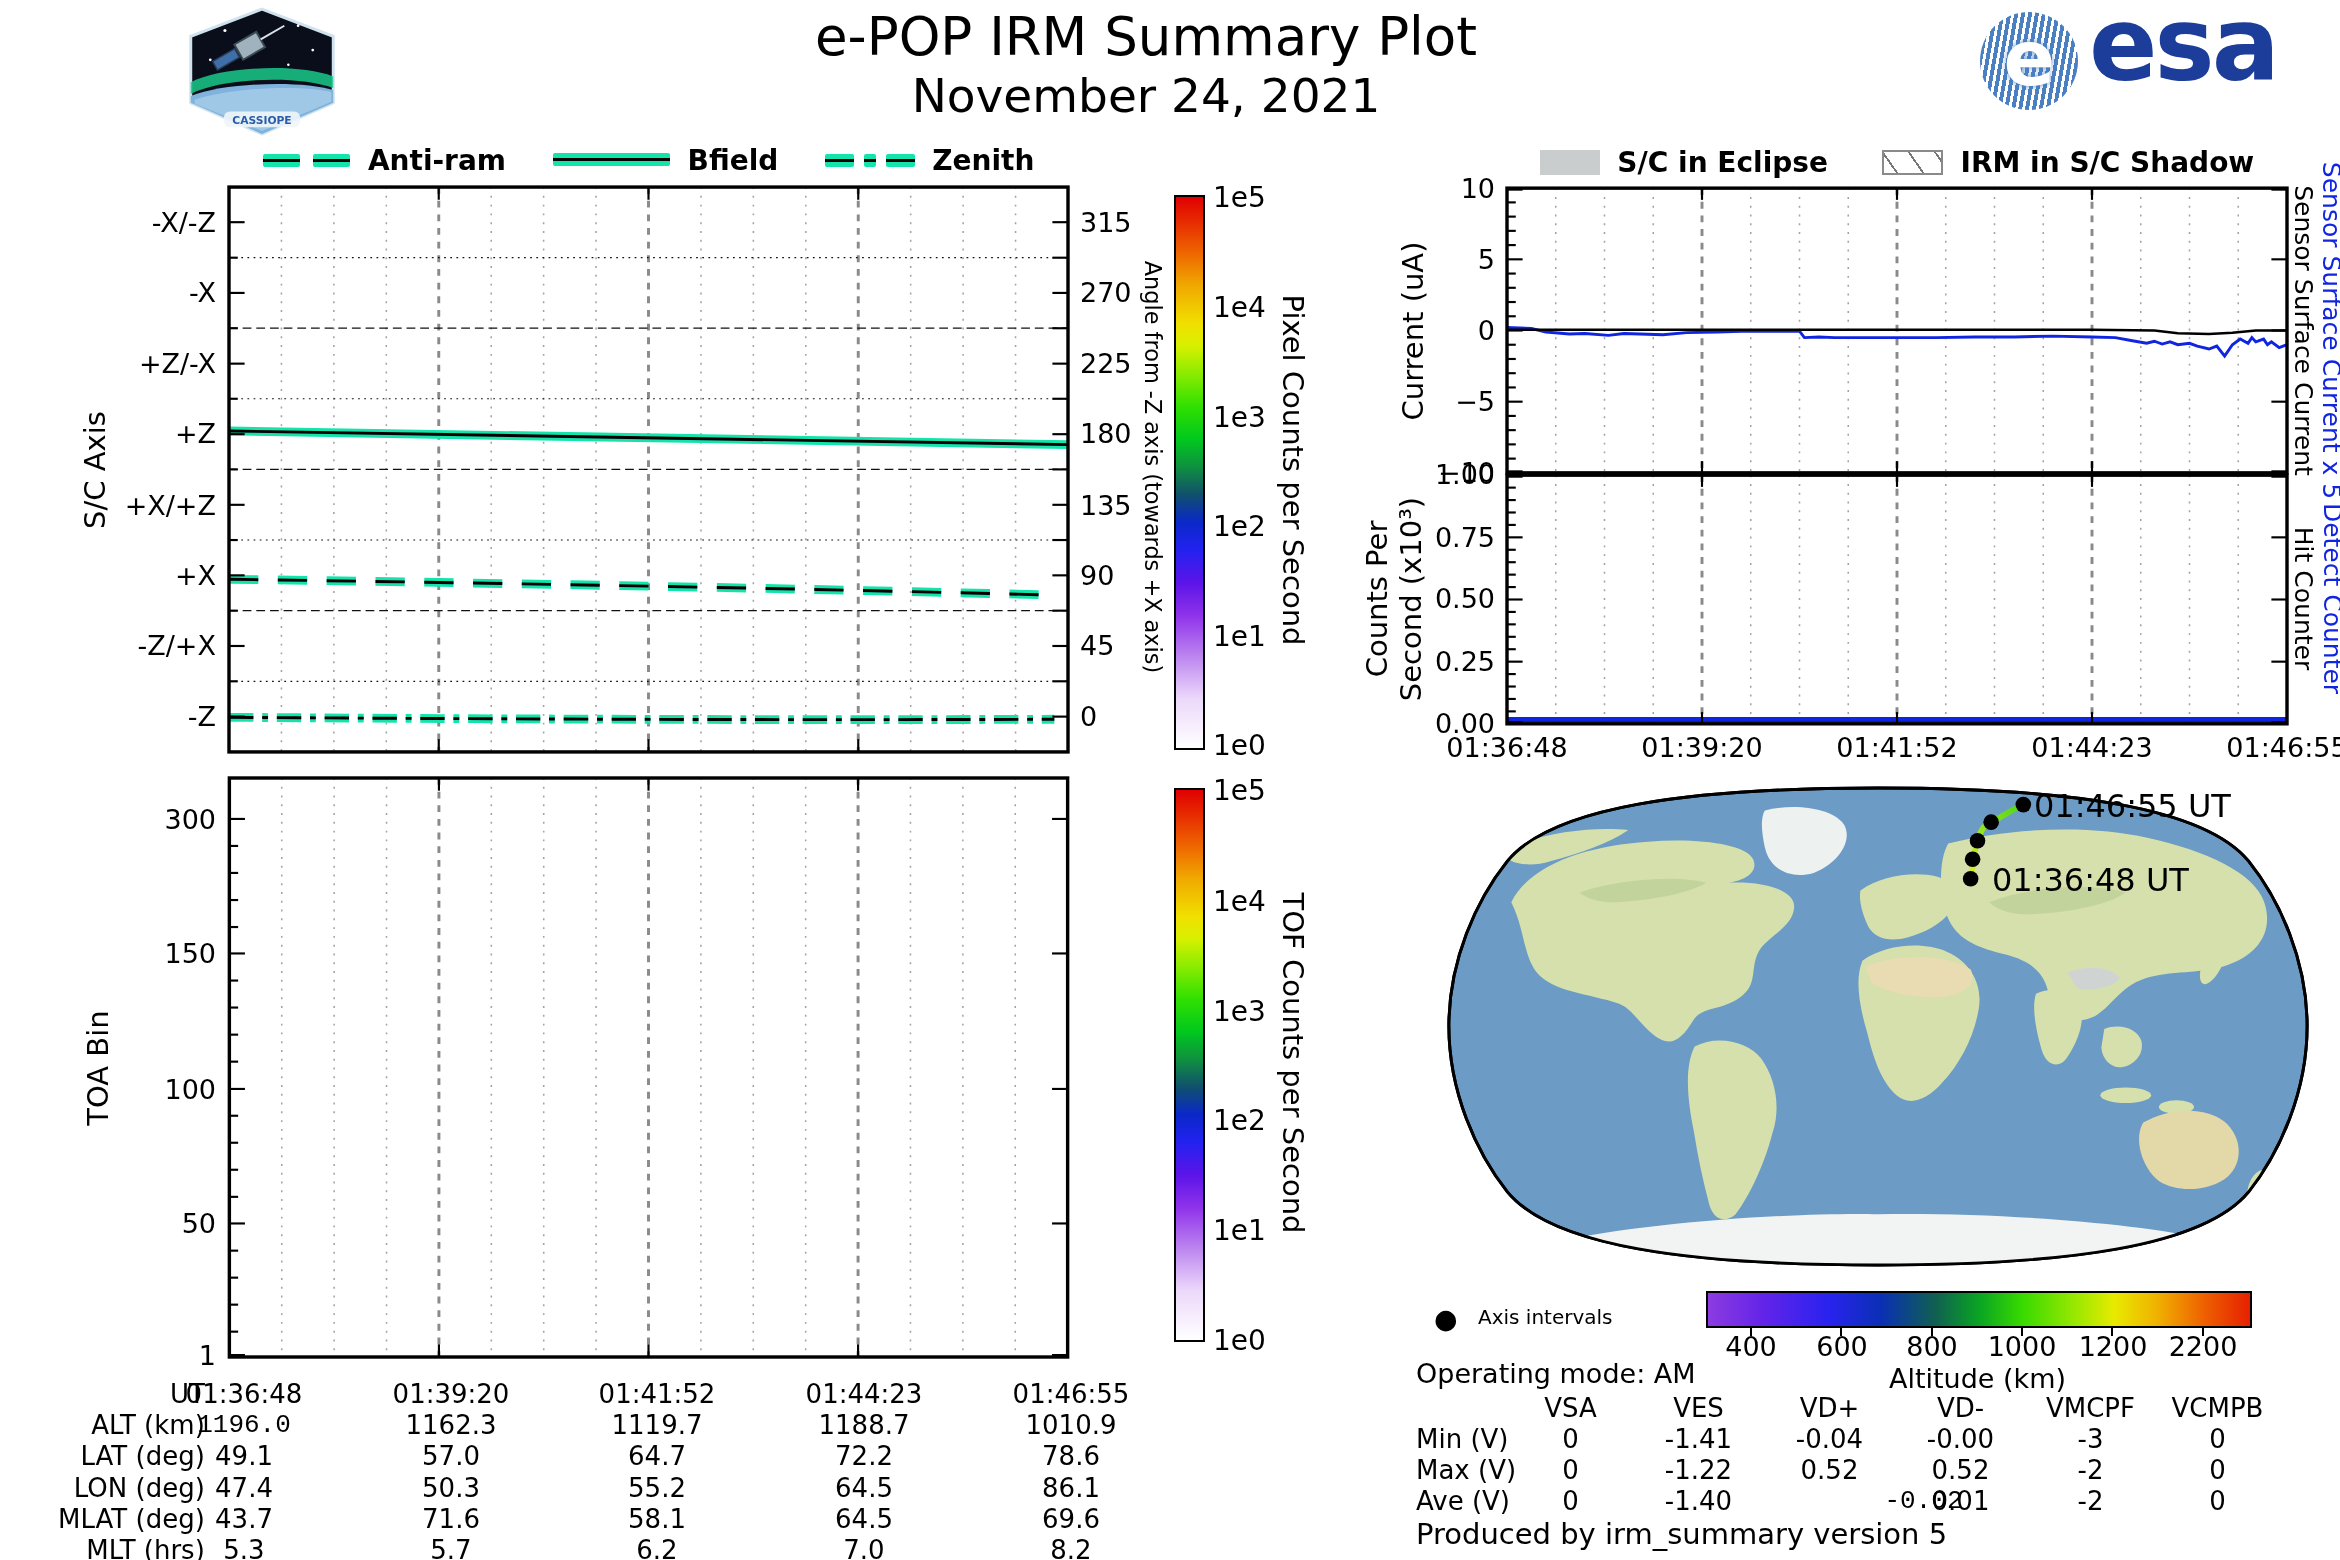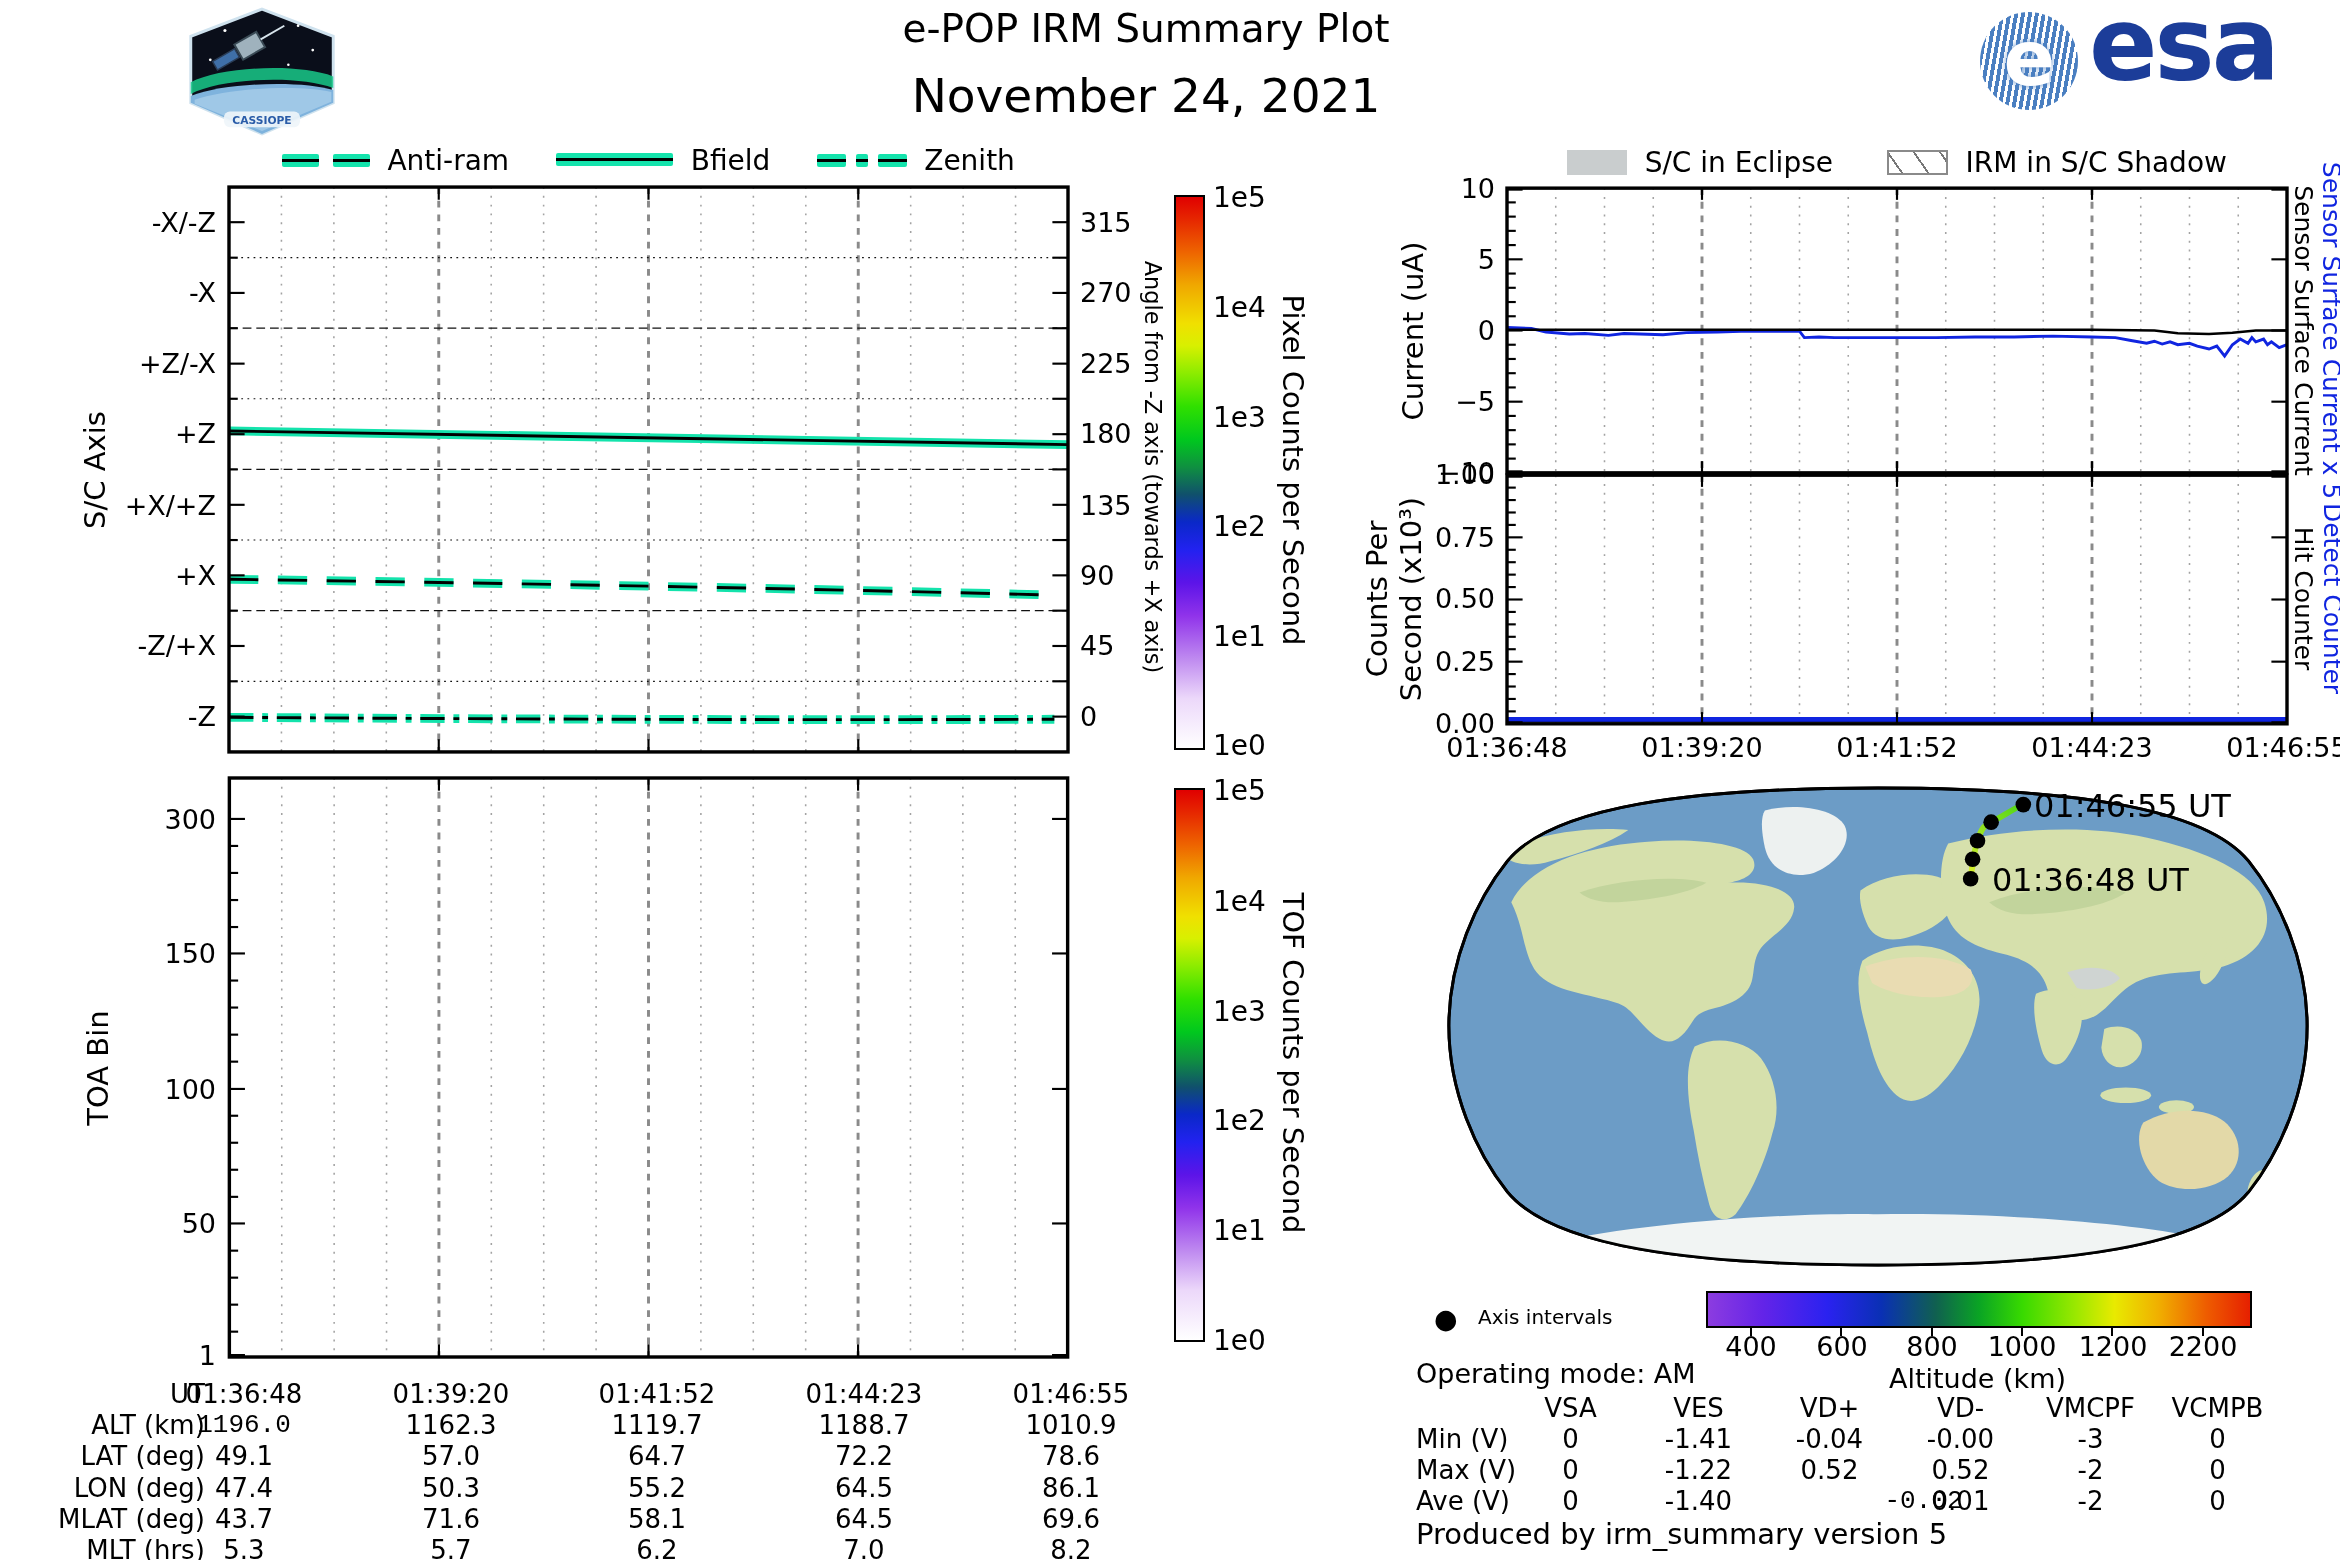--- a/index.html
+++ b/index.html
@@ -7,21 +7,21 @@
        font-family:"DejaVu Sans","Liberation Sans",sans-serif;color:#000;}
   .abs{position:absolute;}
   .ctr{text-align:center;}
   .rgt{text-align:right;}
   .tick{font-size:27px;line-height:29px;}
   .cbl{font-size:28px;line-height:29px;}
   .rot90{transform:rotate(90deg);}
   .rotm90{transform:rotate(-90deg);}
   .axlab{font-size:29px;}
   .blue{color:#1025e0;}
-  .legend-row{display:flex;align-items:center;justify-content:center;}
+  .legend-row{display:flex;align-items:center;justify-content:center;font-weight:bold;}
   .leg-item{display:flex;align-items:center;gap:17.6px;}
   .leg-label{font-size:28px;}
   .seg{display:inline-block;height:12.7px;background:#14e3ac;position:relative;border-radius:2px;}
   .seg::after{content:"";position:absolute;left:0;right:0;top:4.9px;height:2.9px;background:#000;}
   .graybox{width:60px;height:25px;background:#c9cdce;display:inline-block;}
   .hatchbox{width:57px;height:21.5px;display:inline-block;border:2px solid #8a8a8a;background:
     repeating-linear-gradient(55deg,#ffffff 0 9.8px,#777 9.8px 11.7px,#ffffff 11.7px 21.5px);}
   .cb{border:2px solid #000;}
   .cb-pixel{background:linear-gradient(to top,#ffffff 0%,#ecd8fa 9%,#c08cf0 16%,#9033ea 24%,#5c14e8 30%,#2222f0 36%,#0a28c8 41%,#10506c 46%,#0f9040 51%,#00c81e 56%,#30e000 62%,#8cec00 68%,#d8f000 73%,#f0e000 77%,#f0a800 84%,#ee6400 90%,#e62600 96%,#e00000 100%);}
   .cb-alt{background:linear-gradient(to right,#8c3ce0 0%,#6424e8 10%,#2a22f0 22%,#0a30b4 32%,#106050 42%,#0aa424 50%,#38da00 58%,#9ce800 68%,#e8ea00 75%,#f0b000 83%,#ee5c00 92%,#e62000 100%);}
@@ -47,21 +47,21 @@
   <path d="M14,96 C50,84 120,80 154,88 L154,98 L83,128 L14,100 Z" fill="#a8cdea" opacity="0.8"></path>
   <g transform="rotate(-30 70 42)">
     <rect x="58" y="32" width="26" height="18" fill="#9fb2bd" stroke="#3a4a55" stroke-width="2"></rect>
     <rect x="30" y="36" width="26" height="10" fill="#3f6fa8" stroke="#2a3c55" stroke-width="1.5"></rect>
     <line x1="84" y1="41" x2="112" y2="41" stroke="#d8e4ec" stroke-width="2"></line>
   </g>
   <rect x="44" y="108" width="78" height="16" rx="6" fill="#eef5fa" opacity="0.9"></rect>
   <text x="83" y="121" text-anchor="middle" font-size="11" font-weight="bold" fill="#2a5ca8">CASSIOPE</text>
 </svg>
 
-<div class="abs ctr" style="left:683px;top:5.9px;width:926px;font-size:39px;">e-POP IRM Summary Plot</div>
+<div class="abs ctr" style="left:683px;top:5.9px;width:926px;font-size:53px;">e-POP IRM Summary Plot</div>
 <div class="abs ctr" style="left:683px;top:68px;width:926px;font-size:47px;">November 24, 2021</div>
 
 <div class="abs" style="left:1980px;top:7.8px;width:351px;height:107px;">
   <div class="abs" style="left:0;top:3.9px;width:98px;height:98px;border-radius:50%;overflow:hidden;background:repeating-linear-gradient(100deg,#4a7fc1 0 3.9px,#ffffff 3.9px 6.8px);">
     <span class="abs" style="left:23.4px;top:2px;font-size:76px;font-weight:bold;color:#ffffff;text-shadow:0 0 5.9px #4a7fc1;">e</span>
   </div>
   <div class="abs" style="left:109px;top:-21.5px;font-size:101px;font-weight:bold;color:#1c3d99;letter-spacing:-2.9px;">esa</div>
 </div>
 
 <div class="abs legend-row" style="left:229px;top:144px;width:839px;gap:47px;">

